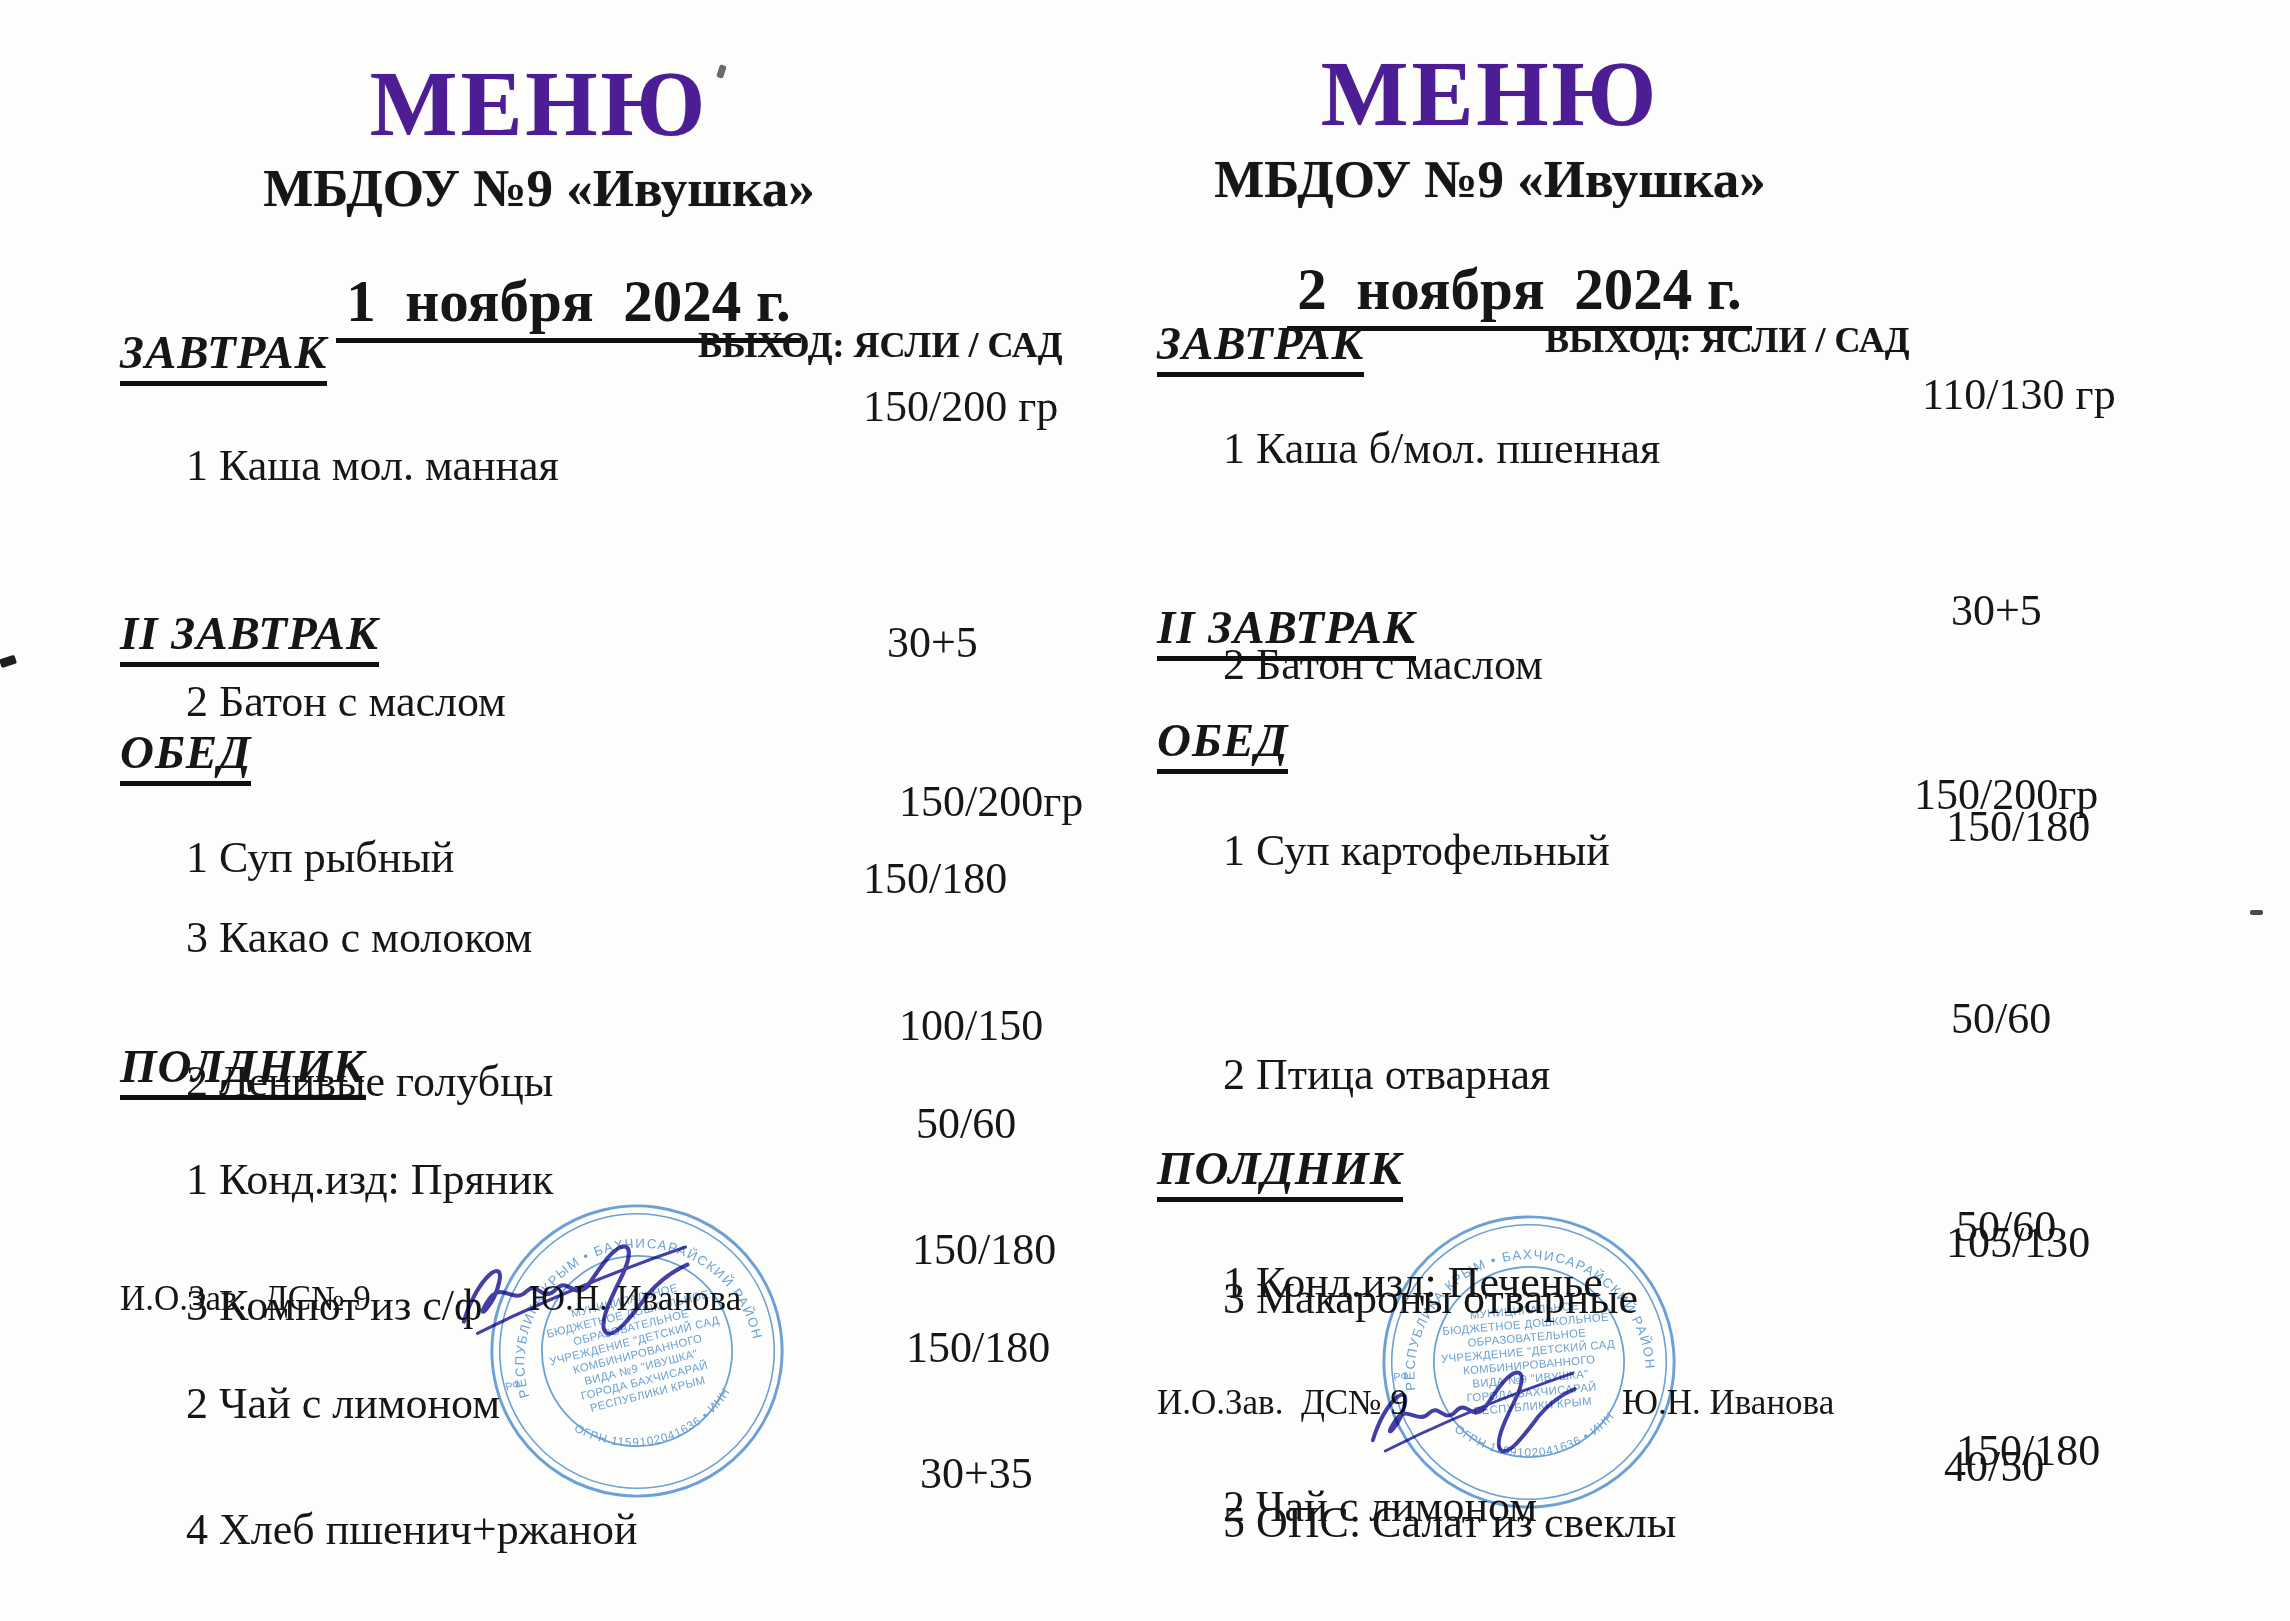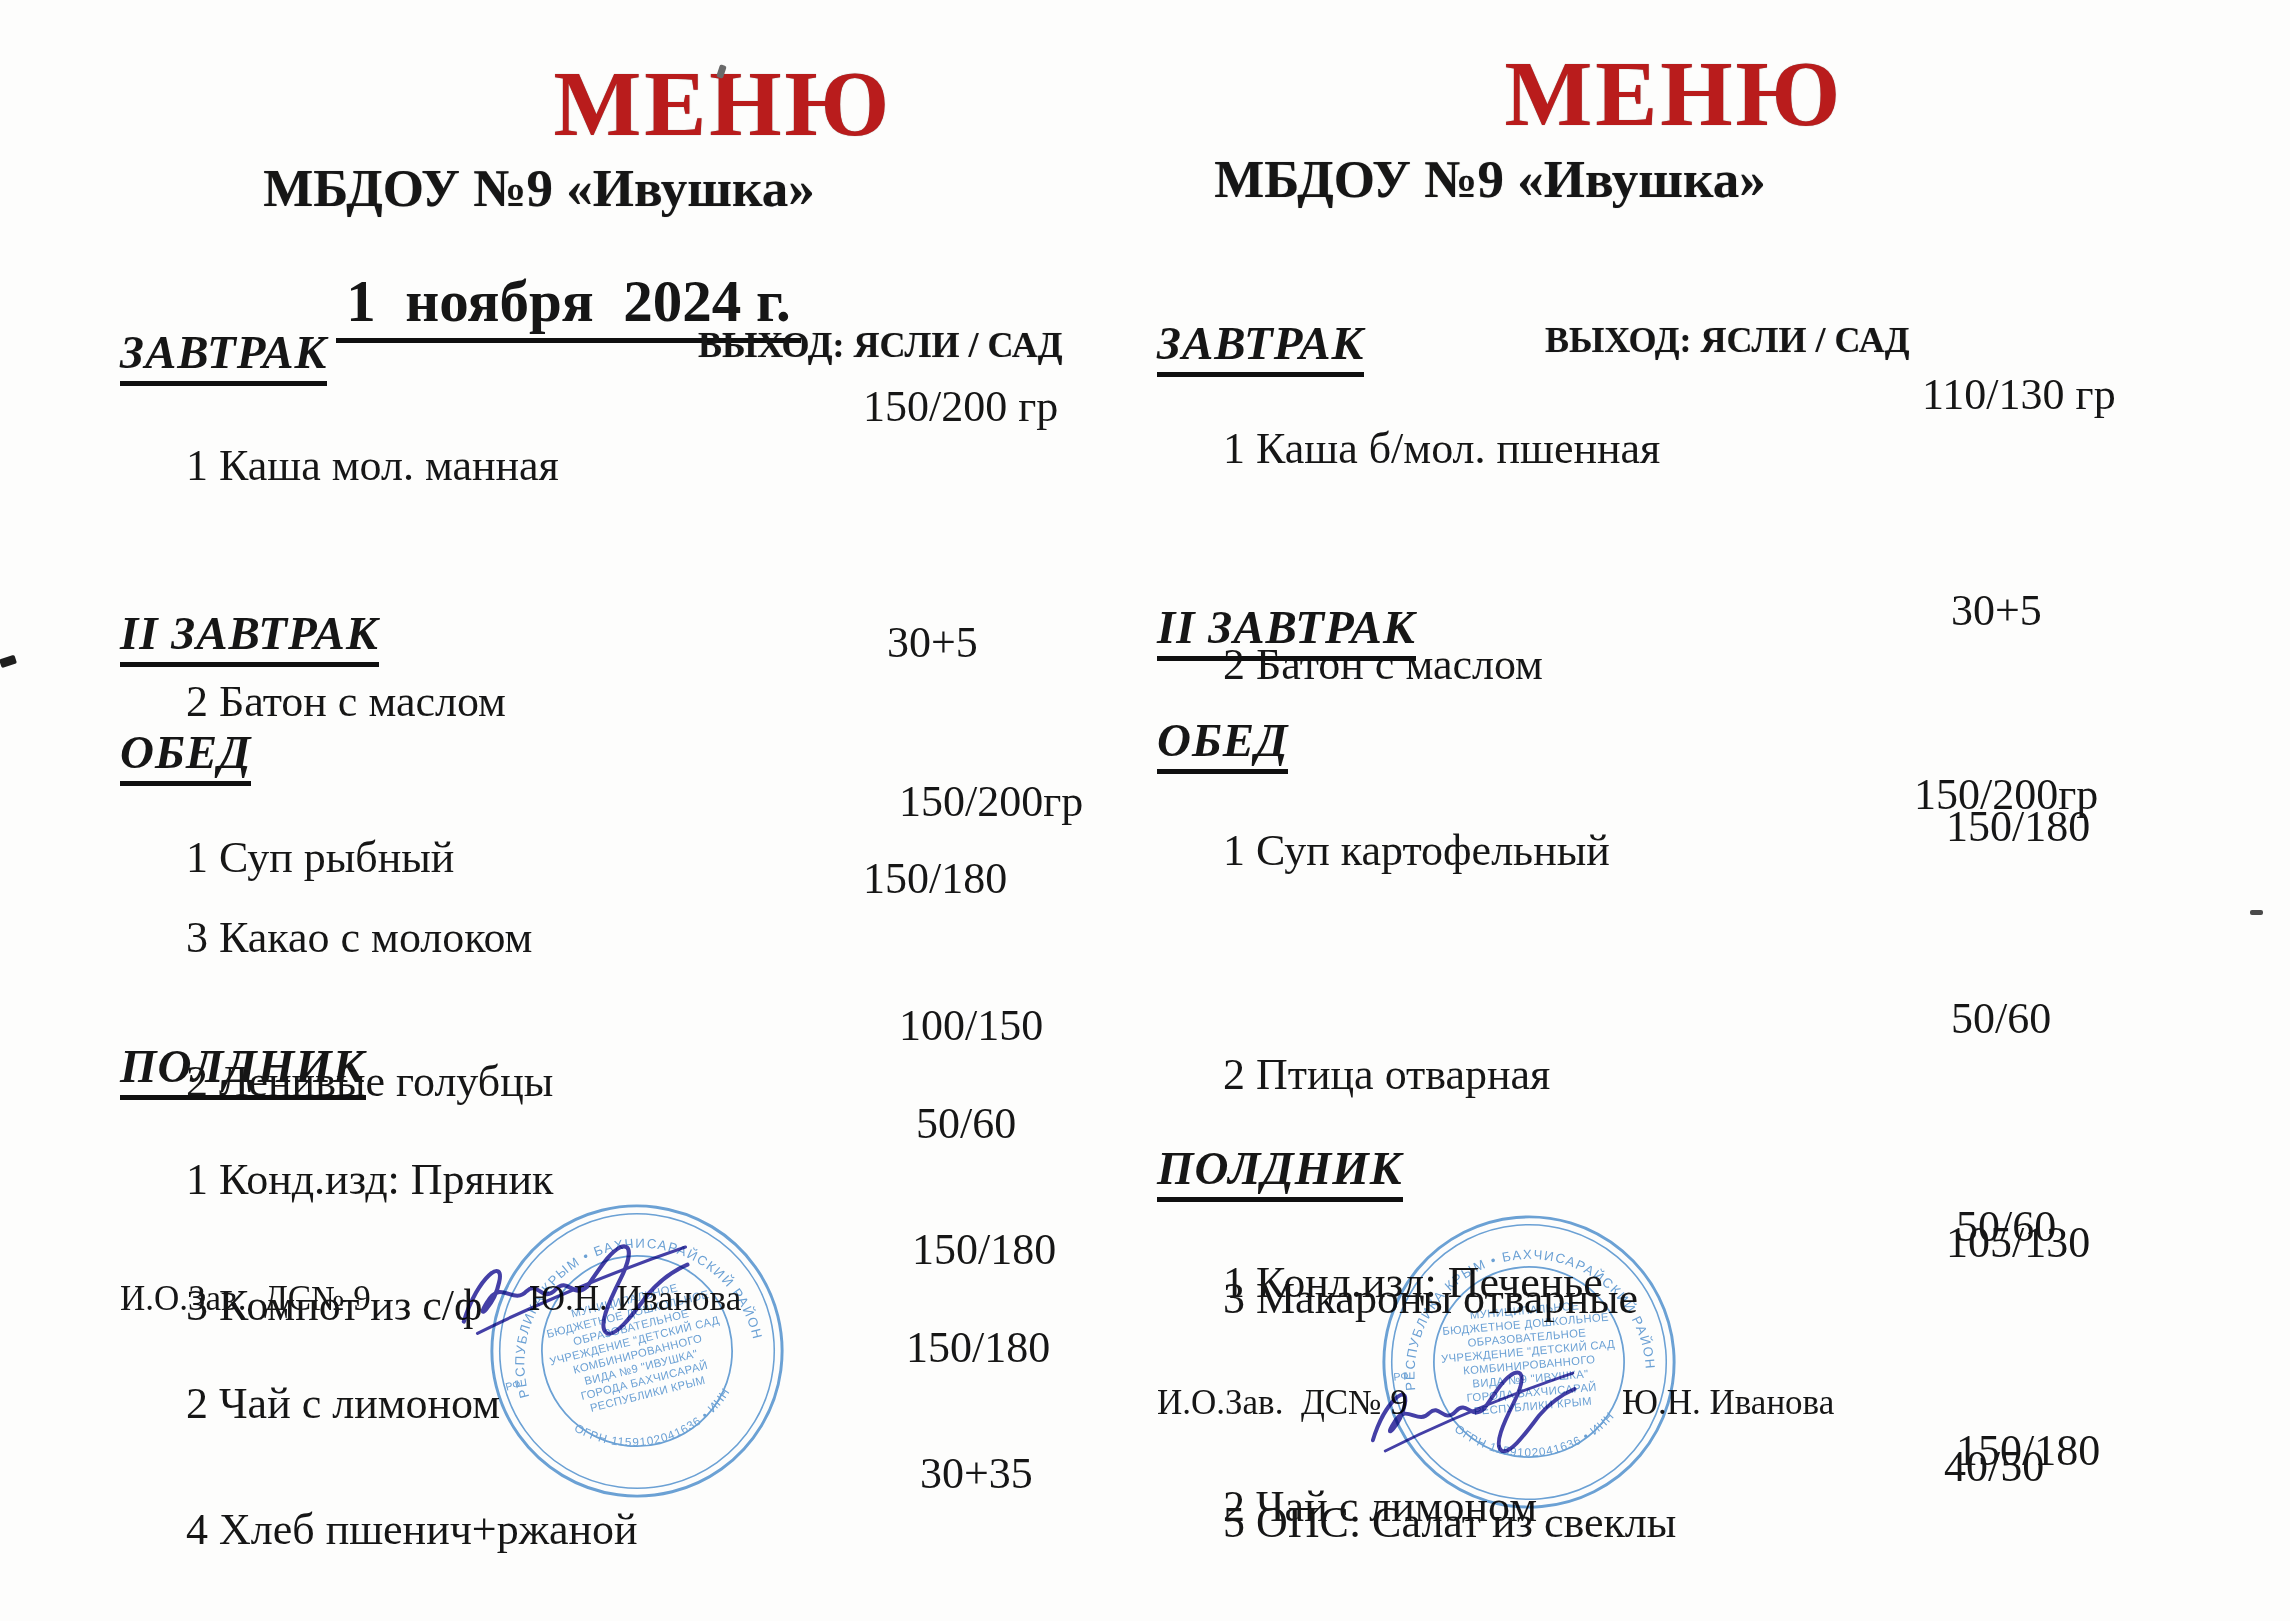--- a/index.html
+++ b/index.html
@@ -1,21 +1,21 @@
 <!DOCTYPE html>
 <html><head>
 <meta charset="utf-8">
 <style>
   html,body{margin:0;padding:0;background:#ffffff;}
   #page{position:relative;width:2291px;height:1621px;background:#fdfdfc;overflow:hidden;
         font-family:"Liberation Serif","DejaVu Serif",serif;color:#161616;}
   .abs{position:absolute;}
   .ctr{text-align:center;}
-  .title{font-weight:bold;font-size:93px;line-height:1;letter-spacing:2.9px;color:#b91c1c;
-         text-shadow:0 0 1px rgba(0,0,0,.45);text-align:right;}
+  .title{font-weight:bold;font-size:93px;line-height:1;letter-spacing:2.9px;color:#4c1d95;
+         text-shadow:0 0 1px rgba(0,0,0,.45);}
   .subtitle{font-weight:bold;font-size:53px;line-height:1;text-shadow:0 0 1px rgba(0,0,0,.35);}
   .date{font-size:59px;line-height:1;font-weight:bold;white-space:pre;}
   .date span{display:inline-block;border-bottom:5.9px solid #101010;padding:0 9.8px 6.9px 9.8px;}
   .sec{font-style:italic;font-weight:bold;font-size:47px;line-height:1;text-align:center;}
   .sec span{display:inline-block;border-bottom:5.9px solid #101010;padding-bottom:4.9px;letter-spacing:1px;}
   .out{font-weight:bold;font-size:36px;line-height:1;white-space:pre;text-shadow:0 0 1px rgba(0,0,0,.3);}
   .rows{font-size:44px;}
   .row{position:relative;white-space:pre;}
   .row .val{position:absolute;top:0;left:var(--vx);}
   .sig{font-size:35px;line-height:1;white-space:pre;}
@@ -128,20 +128,23 @@
   <svg class="abs scrawl" style="left:454px;top:1237px" width="255" height="123" viewBox="0 0 260 125">
     <g fill="none" stroke="#3a35a4" stroke-width="4.2" stroke-linecap="round" stroke-linejoin="round" opacity="0.95">
       <path d="M10,86 C24,40 52,20 46,46 C41,70 20,88 34,66 C48,42 60,70 74,55 C86,44 90,68 104,53 C116,40 122,64 136,50"></path>
       <path d="M136,50 C150,30 158,16 170,10 C182,6 180,22 170,42 C158,66 146,92 156,98 C166,102 184,76 198,58 C210,44 224,34 238,28"></path>
       <path d="M24,98 C80,70 160,36 236,10" stroke-width="3.2"></path>
     </g>
   </svg>
 
   <div class="abs ctr title" style="left:1137px;top:47px;width:706px">МЕНЮ</div>
   <div class="abs ctr subtitle" style="left:1137px;top:153px;width:706px">МБДОУ №9 «Ивушка»</div>
+  <div class="abs ctr date" style="left:1137px;top:201px;width:706px">
+    <span>2  ноября  2024 г.</span>
+  </div>
 
   <div class="abs sec" style="left:1157px;top:320px">
     <span>ЗАВТРАК</span>
   </div>
   <div class="abs out" style="left:1545px;top:322px">ВЫХОД: ЯСЛИ / САД</div>
 
   <div class="abs rows" style="left:1157px;top:368px;width:1039px;line-height:54px;--vx:765px">
     <div class="row">
       <span>1 Каша б/мол. пшенная</span>
       <span class="val">110/130 гр</span>

